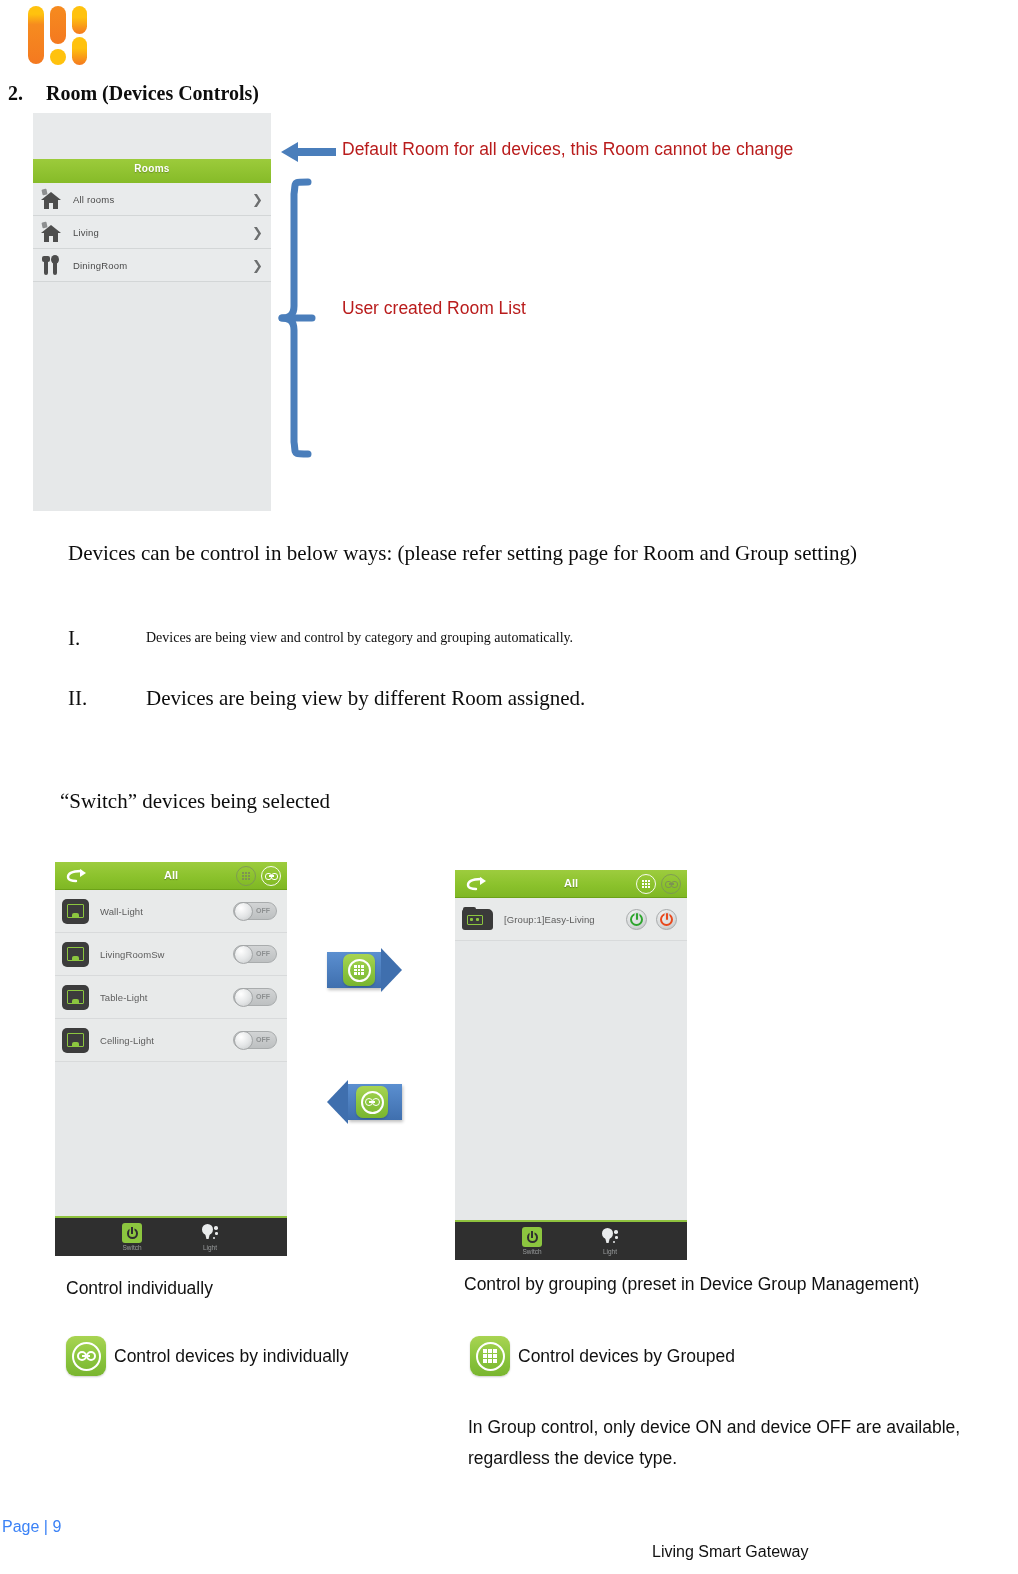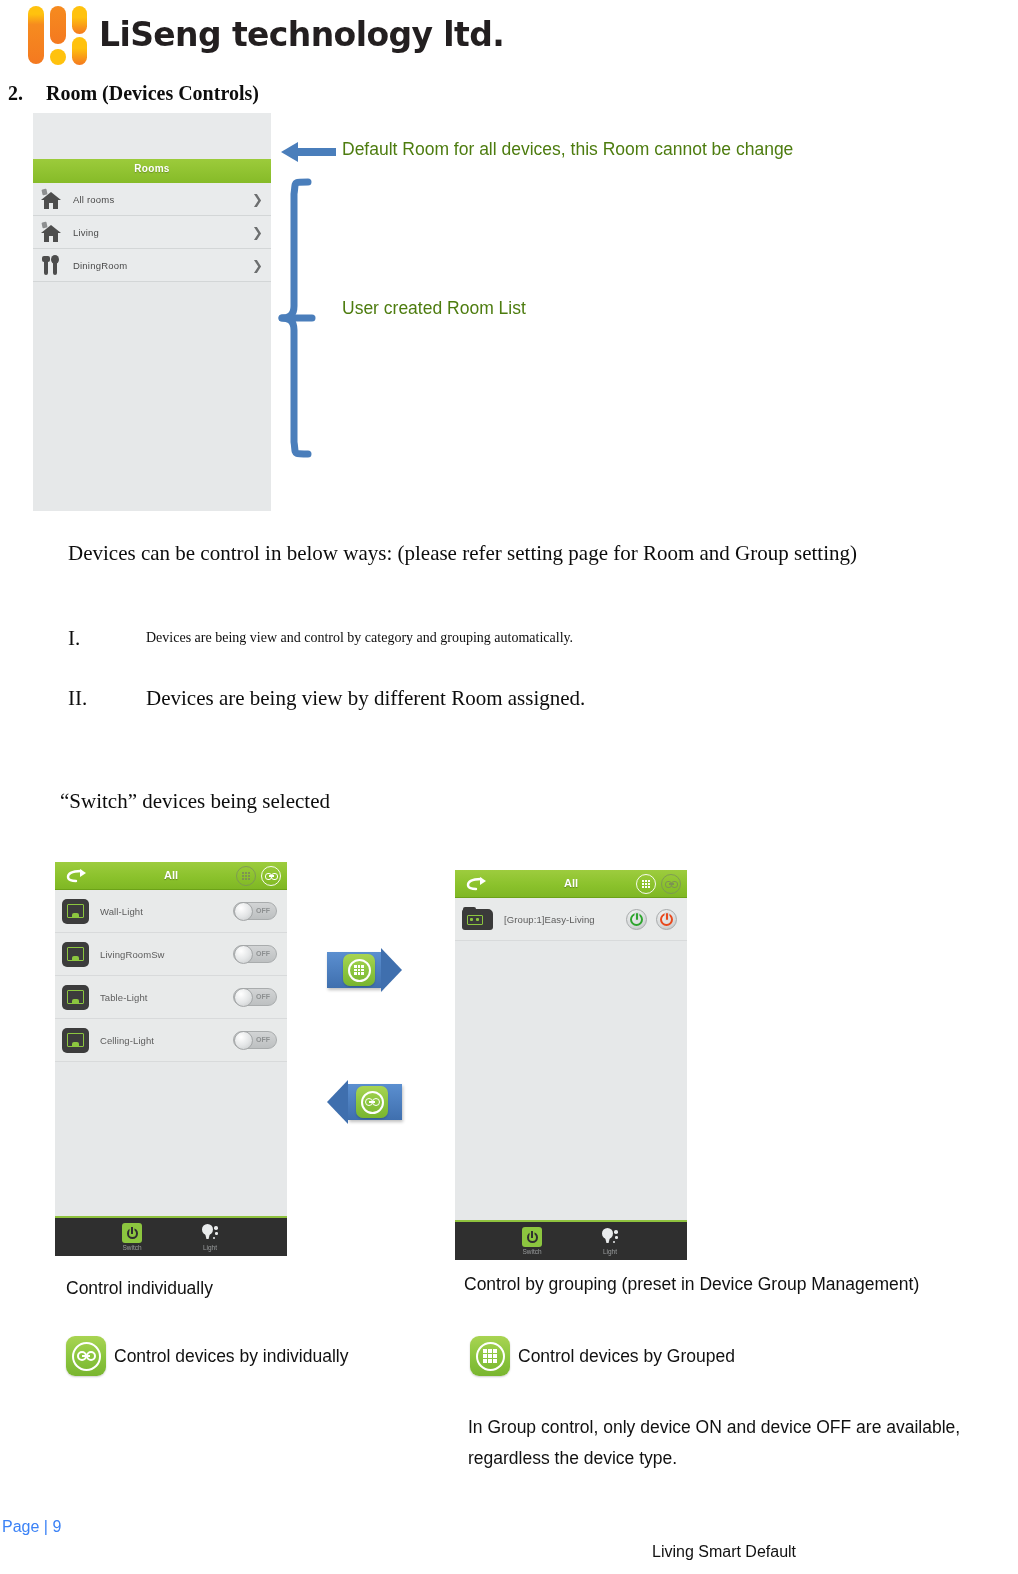--- a/index.html
+++ b/index.html
@@ -109,21 +109,21 @@
   .ti-gear::after { content:""; position: absolute; left: 4.5px; top: 4px; width: 4px; height: 4px; background: #d7dadb; border-radius: 50%; }
 
   
   .blue-arrow-left { position: absolute; }
   .ba-shaft { position: absolute; background: #4a7ebb; }
   .ba-head  { position: absolute; width: 0; height: 0; }
 
   .brace { position: absolute; }
   .brace svg { display: block; }
 
-  .anno { position: absolute; font-family: "Liberation Sans", sans-serif; font-size: 17.5px; color: #4d7c0f; }
+  .anno { position: absolute; font-family: "Liberation Sans", sans-serif; font-size: 17.5px; color: #b91c1c; }
 
   
   .dev-head {
     height: 28px; background: linear-gradient(180deg,#9dcc3e 0%,#8bc22c 55%,#7fb724 100%);
     position: relative; border-bottom: 1px solid #6ca218;
   }
   .dev-head-title {
     position: absolute; left: 0; right: 0; top: 7px; text-align: center;
     font-size: 11px; font-weight: 700; color: #ffffff; text-shadow: 0 1px 1px rgba(0,0,0,.3);
   }
@@ -236,21 +236,20 @@
 
 <div class="logo-band">
   <div class="logo-wrap">
     <div class="logo-mark">
       <span class="lg-bar lg-c1"></span>
       <span class="lg-bar lg-c2a"></span>
       <span class="lg-bar lg-c2b"></span>
       <span class="lg-bar lg-c3a"></span>
       <span class="lg-bar lg-c3b"></span>
     </div>
-    <div class="logo-text">LiSeng technology ltd.</div>
   </div>
 </div>
 
 <div class="sec-num">2.</div>
 <div class="sec-title">Room (Devices Controls)</div>
 
 <div class="phone" style="left:33px; top:113px; width:238px; height:398px;">
   <div class="ph-title">Rooms</div>
   <div class="ph-body" style="height:338px;">
 
@@ -585,13 +584,13 @@
           <i></i>
         </span>
     </span>
   </span>
   <span>Control devices by Grouped</span>
 </div>
 
 <div class="cap" style="left:468px; top:1412px; width:520px; line-height:31px;">In Group control, only device ON and device OFF are available, regardless the device type.</div>
 
 <div class="footer-left sans">Page | 9</div>
-<div class="footer-right sans">Living Smart Default</div>
+<div class="footer-right sans">Living Smart Gateway</div>
 
 </body></html>

